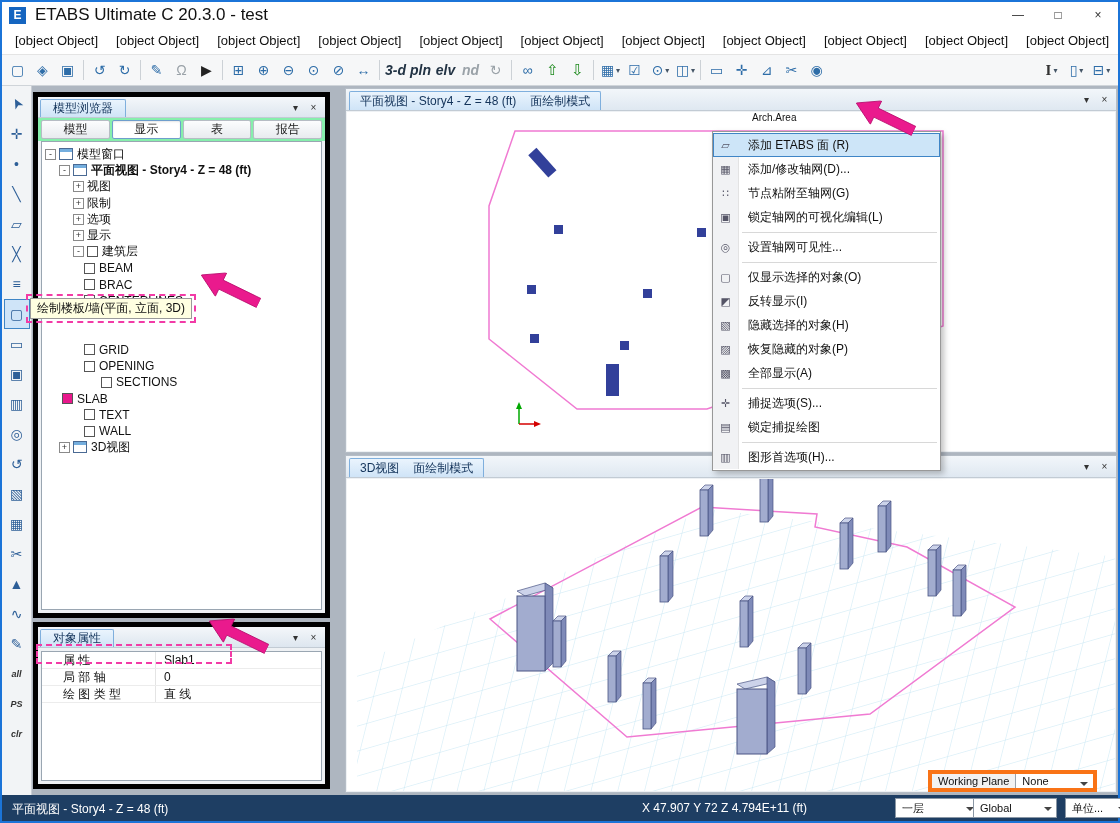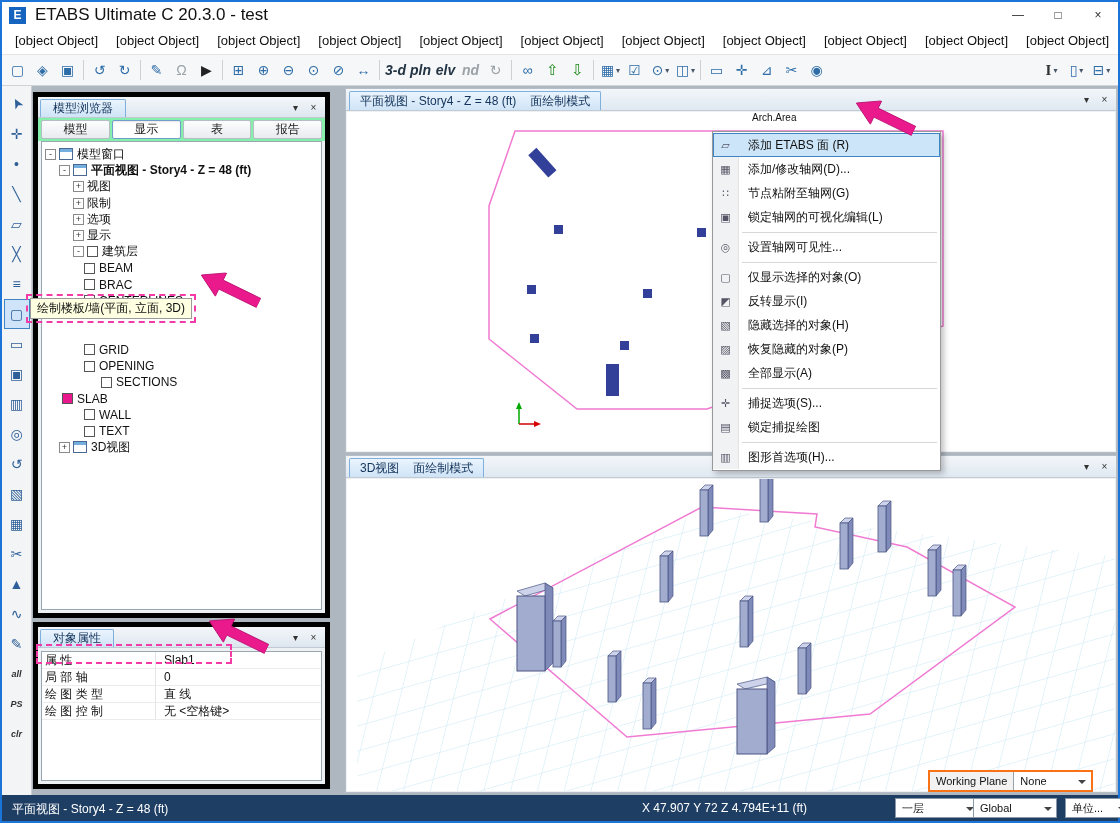--- a/index.html
+++ b/index.html
@@ -63,34 +63,34 @@
   .cb{display:none;width:11px;height:11px;border:1px solid #555;background:#fff;margin-right:4px;flex:none;}
   .cb.on{display:block;}
   .cb.filled{background:#e9188c;}
   .nicon{display:none;width:14px;height:12px;border:1px solid #4a6a94;background:linear-gradient(#74aede 0 3px,#fff 3px);margin-right:4px;flex:none;}
   .nicon.on{display:block;}
 
   
   #obj-props{left:33px;top:622px;width:297px;height:167px;}
   .ptable{position:absolute;left:3px;right:3px;top:24px;bottom:3px;background:#fff;border:1px solid #9aa6b2;}
   .prow{height:17px;display:flex;align-items:center;border-bottom:1px solid #ececec;font-size:12px;color:#111;}
-  .plabel{width:114px;padding-left:3px;border-right:1px solid #e4e4e4;align-self:stretch;display:flex;align-items:center;white-space:nowrap;}
+  .plabel{width:114px;padding-left:21px;border-right:1px solid #e4e4e4;align-self:stretch;display:flex;align-items:center;white-space:nowrap;}
   .pvalue{padding-left:8px;white-space:nowrap;}
 
   
   .view{position:absolute;background:#eef1f4;border:1px solid #b5bdc6;z-index:4;}
   #plan-view{left:345px;top:88px;width:772px;height:365px;}
   #view-3d{left:345px;top:455px;width:772px;height:338px;}
   .vhead{height:22px;display:flex;align-items:stretch;background:linear-gradient(#f2f6fa,#dfe8f1);border-bottom:1px solid #c2cbd4;}
   .vtab{margin:2px 0 0 3px;padding:0 10px;background:linear-gradient(#eaf4fd,#cfe4f7);border:1px solid #7fafdd;border-bottom:none;font-size:12px;color:#13335a;display:flex;align-items:center;gap:14px;border-radius:2px 2px 0 0;white-space:nowrap;}
   .vcanvas{position:absolute;left:1px;right:1px;top:23px;bottom:1px;background:#fff;overflow:hidden;}
   .arch-label{position:absolute;left:405px;top:0px;font-size:10px;color:#111;}
 
   
-  .wplane{position:absolute;left:928px;top:770px;height:22px;display:flex;align-items:center;background:#f2f2f2;border:2px solid #f97316;font-size:11px;color:#111;z-index:20;}
+  .wplane{position:absolute;left:928px;top:770px;height:22px;display:flex;align-items:center;background:#f2f2f2;border:4px solid #f97316;font-size:11px;color:#111;z-index:20;}
   .wplane-label{padding:0 6px;white-space:nowrap;}
   .wplane-combo{position:relative;height:100%;background:#fff;border-left:1px solid #98a2ac;display:flex;align-items:center;padding:0 20px 0 6px;min-width:78px;}
   .wplane-combo::after{content:"";position:absolute;right:5px;top:8px;border:4px solid transparent;border-top-color:#444;}
 
   
   .cmenu{position:absolute;left:712px;top:131px;width:229px;background:#fff;border:1px solid #989898;box-shadow:3px 3px 6px rgba(0,0,0,.25);padding:1px 0;z-index:40;}
   .cm-row{display:flex;align-items:stretch;height:24px;background:#fff;}
   .cm-ic{width:26px;flex:none;background:#f1f2f4;border-right:1px solid #e3e3e3;display:flex;align-items:center;justify-content:center;font-size:11px;color:#556;}
   .cm-label{display:flex;align-items:center;padding-left:9px;font-size:12px;color:#111;white-space:nowrap;}
   .cm-row.sel{background:#cde5f8;box-shadow:inset 0 0 0 1px #3f85c6;}
@@ -588,28 +588,28 @@
 
           <span class="cb on filled"></span>
 
           <span class="tlabel">SLAB</span>
         </div>
 
         <div class="trow" style="padding-left: 42px;">
 
           <span class="cb on"></span>
 
+          <span class="tlabel">TEXT</span>
+        </div>
+
+        <div class="trow" style="padding-left: 42px;">
+
+          <span class="cb on"></span>
+
           <span class="tlabel">WALL</span>
-        </div>
-
-        <div class="trow" style="padding-left: 42px;">
-
-          <span class="cb on"></span>
-
-          <span class="tlabel">TEXT</span>
         </div>
 
         <div class="trow" style="padding-left: 14px;">
           <span class="exp on">+</span>
 
           <span class="nicon on"></span>
           <span class="tlabel">3D视图</span>
         </div>
       </div>
   </div>
@@ -632,24 +632,20 @@
         <div class="prow">
           <span class="plabel">局 部 轴</span>
           <span class="pvalue">0</span>
         </div>
 
         <div class="prow">
           <span class="plabel">绘 图 类 型</span>
           <span class="pvalue">直 线</span>
         </div>
 
-        <div class="prow">
-          <span class="plabel">绘 图 控 制</span>
-          <span class="pvalue">无 &lt;空格键&gt;</span>
-        </div>
       </div>
   </div>
 
   <div class="view" id="plan-view">
     <div class="vhead">
       <span class="vtab">
         <span>平面视图 - Story4 - Z = 48 (ft)</span>
         <span>面绘制模式</span>
       </span>
       <span class="phbtns">

